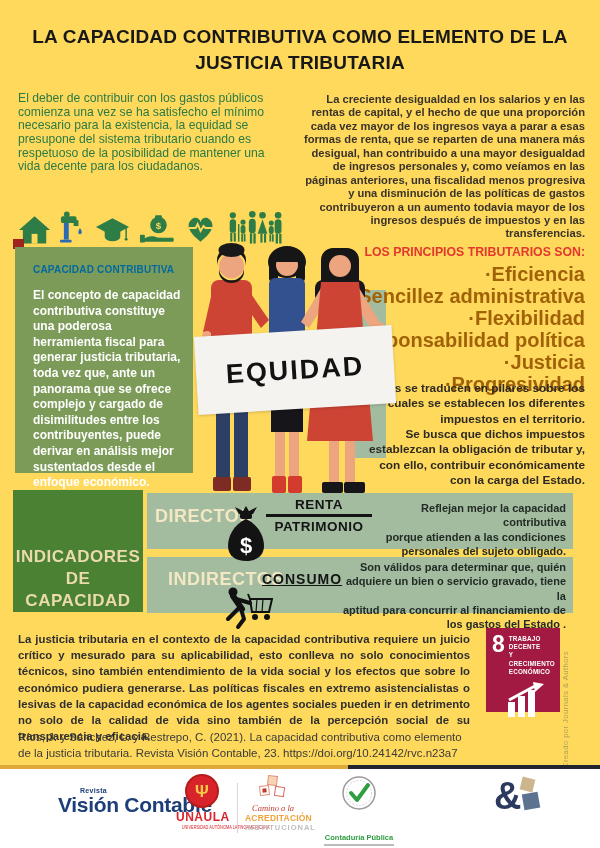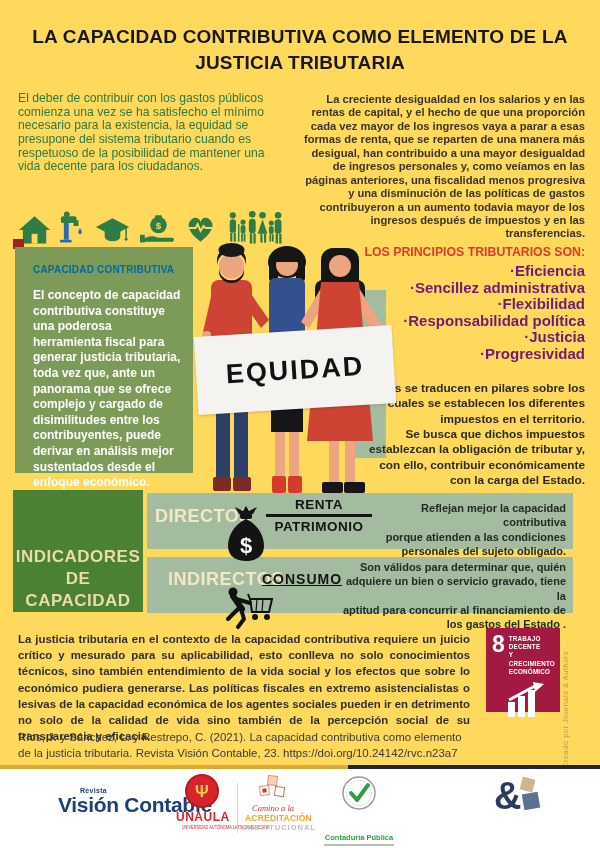--- a/index.html
+++ b/index.html
@@ -33,21 +33,21 @@
   .sage-backdrop{left:350px;top:290px;width:36px;height:168px;background:#A3BCA0;z-index:0;}
   .illustration{left:183px;top:236px;width:212px;height:262px;z-index:2;}
   .equidad-banner{left:196px;top:331px;width:198px;height:78px;background:#F4F3EF;
     transform:rotate(-3.5deg);display:flex;align-items:center;justify-content:center;
     box-shadow:0 1px 3px rgba(0,0,0,.18);z-index:3;}
   .equidad-banner span{font-size:27px;font-weight:800;letter-spacing:2px;color:#121212;}
 
   .principios-heading{left:355px;top:245px;width:230px;text-align:right;
     font-size:12.3px;font-weight:800;color:#E2382F;}
   .principios-list{left:330px;top:263px;width:255px;text-align:right;
-    font-size:15px;font-weight:600;color:#701a75;line-height:1.1;}
+    font-size:20px;font-weight:600;color:#a16207;line-height:1.1;}
   .principle-item{display:block;}
   .principios-body{left:350px;top:381px;width:235px;text-align:right;
     font-size:11.8px;font-weight:600;color:#2E2A22;line-height:1.3;}
 
   .indicadores-box{left:13px;top:490px;width:130px;height:122px;background:#4A8133;
     display:flex;align-items:flex-end;justify-content:center;text-align:center;}
   .indicadores-box span{font-size:17px;font-weight:800;color:#EADAAC;line-height:1.3;letter-spacing:.5px;}
 
   .panel-directos{left:147px;top:493px;width:426px;height:56px;background:#A3BCA0;z-index:1;}
   .panel-indirectos{left:147px;top:557px;width:426px;height:56px;background:#A3BCA0;z-index:1;}

